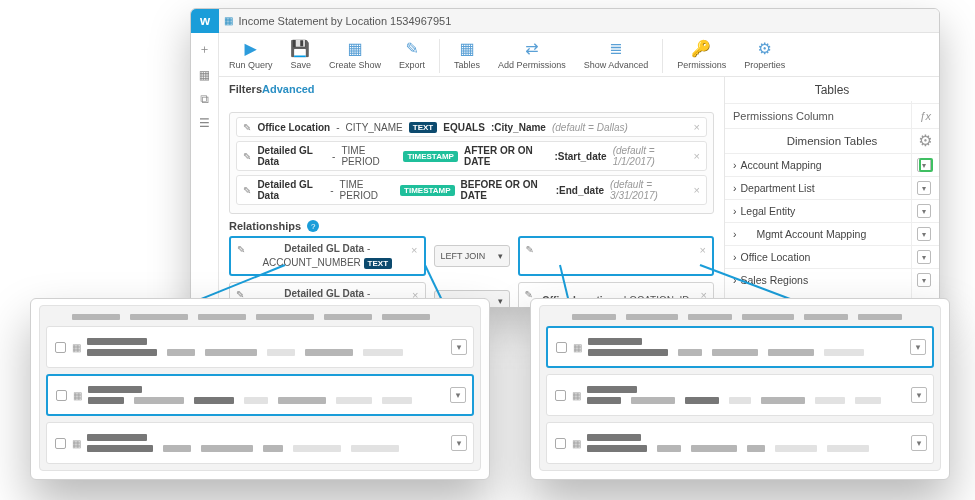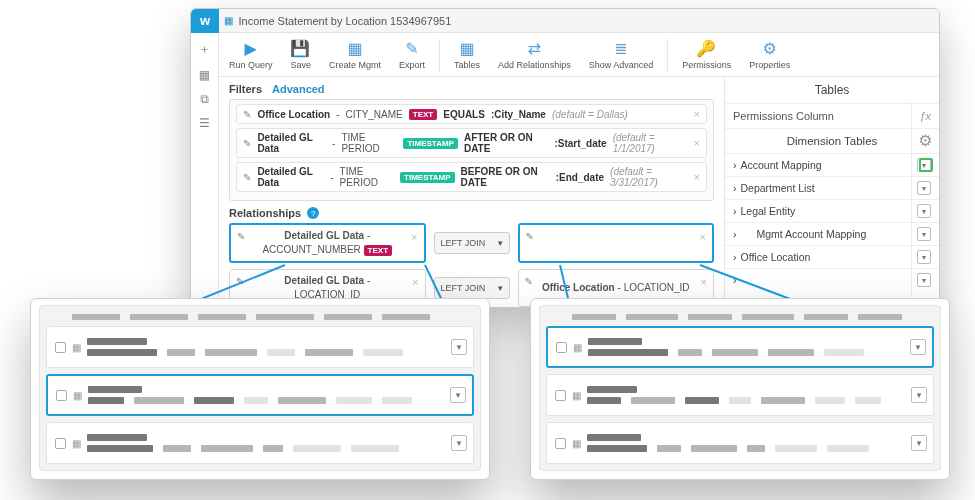--- a/index.html
+++ b/index.html
@@ -49,31 +49,31 @@
   .right-pane { width:215px; border-left:1px solid #e6e6e6; background:#fff; display:flex; flex-direction:column;}
   .right-head { text-align:center; font-size:12px; padding:6px 0; border-bottom:1px solid #eee; color:#444;}
   .calc-col { display:flex; align-items:center; justify-content:space-between; padding:6px 8px; font-size:11px; color:#555; border-bottom:1px solid #eee;}
   .fx { font-style:italic; color:#999; font-size:11px; }
   .dim-head { text-align:center; font-size:11.5px; padding:6px 0; color:#444; }
   .dim-list { font-size:10.5px; color:#444; }
   .dim-row { display:flex; align-items:center; justify-content:space-between; padding:4px 8px; border-top:1px solid #eee;}
   .dim-row .dd { width:14px; height:14px; border:1px solid #bbb; border-radius:2px; display:flex; align-items:center; justify-content:center; font-size:8px; color:#777; }
 
   .section-label { font-size:11px; color:#444; font-weight:600; }
-  .filters-bar { display:flex; gap:10px; align-items:center; margin-bottom:4px; }
+  .filters-bar { display:flex; align-items:center; margin-bottom:17px; }
   .adv { color:#2a8fc4; font-size:11px; font-weight:600; }
   .filters-box { border:1px solid #dcdcdc; border-radius:3px; padding:4px 6px; background:#fcfcfc;}
   .frow {
     display:flex; align-items:center; gap:6px;
     background:#fff; border:1px solid #e3e3e3; border-radius:3px;
     padding:3px 6px; margin-bottom:4px; font-size:10px; color:#555;
   }
   .frow .pen { color:#888; font-size:10px; }
   .pill { color:#fff; font-size:8px; font-weight:700; padding:1px 4px; border-radius:2px; }
-  .pill-text { background:#be185d; }
+  .pill-text { background:#0c4a6e; }
   .pill-ts { background:#1fbf9b; }
   .frow b { color:#333; font-weight:700; }
   .frow .x { margin-left:auto; color:#bbb; font-size:11px; }
   .hint { text-align:center; color:#2a8fc4; font-size:10px; padding:4px 0 0; }
 
   .rel-head { display:flex; align-items:center; gap:6px; margin:6px 0 4px; }
   .help { width:12px; height:12px; border-radius:50%; background:#1a9dd9; color:#fff; font-size:8px; display:flex; align-items:center; justify-content:center; }
   .rel-row { display:flex; align-items:stretch; gap:8px; margin-bottom:6px; }
   .rel-card {
     flex:1; border:1px solid #d6d6d6; border-radius:3px; background:#fff;
@@ -150,34 +150,34 @@
     <div class="tbtn run">
         <span class="ico">▶</span>
         <span>Run Query</span>
       </div>
     <div class="tbtn">
         <span class="ico">💾</span>
         <span>Save</span>
       </div>
     <div class="tbtn">
         <span class="ico">▦</span>
-        <span>Create Mgmt</span>
+        <span>Create Show</span>
       </div>
     <div class="tbtn">
         <span class="ico">✎</span>
         <span>Export</span>
       </div>
     <div class="tsep"></div>
     <div class="tbtn">
         <span class="ico">▦</span>
         <span>Tables</span>
       </div>
     <div class="tbtn">
         <span class="ico">⇄</span>
-        <span>Add Relationships</span>
+        <span>Add Permissions</span>
       </div>
     <div class="tbtn">
         <span class="ico">≣</span>
         <span>Show Advanced</span>
       </div>
     <div class="tsep"></div>
     <div class="tbtn">
         <span class="ico">🔑</span>
         <span>Permissions</span>
       </div>
@@ -299,20 +299,21 @@
             <span style="flex:1;padding-left:20px">Mgmt Account Mapping</span>
             <span class="dd">▾</span>
           </div>
         <div class="dim-row">
             <span>›</span>
             <span style="flex:1;padding-left:4px">Office Location</span>
             <span class="dd">▾</span>
           </div>
         <div class="dim-row">
             <span>›</span>
+            <span style="flex:1;padding-left:4px">Sales Regions</span>
             <span class="dd">▾</span>
           </div>
       </div>
     </div>
 
     <div class="rightstrip">
       <span>⚙</span>
       <span class="sq"></span>
     </div>
   </div>

